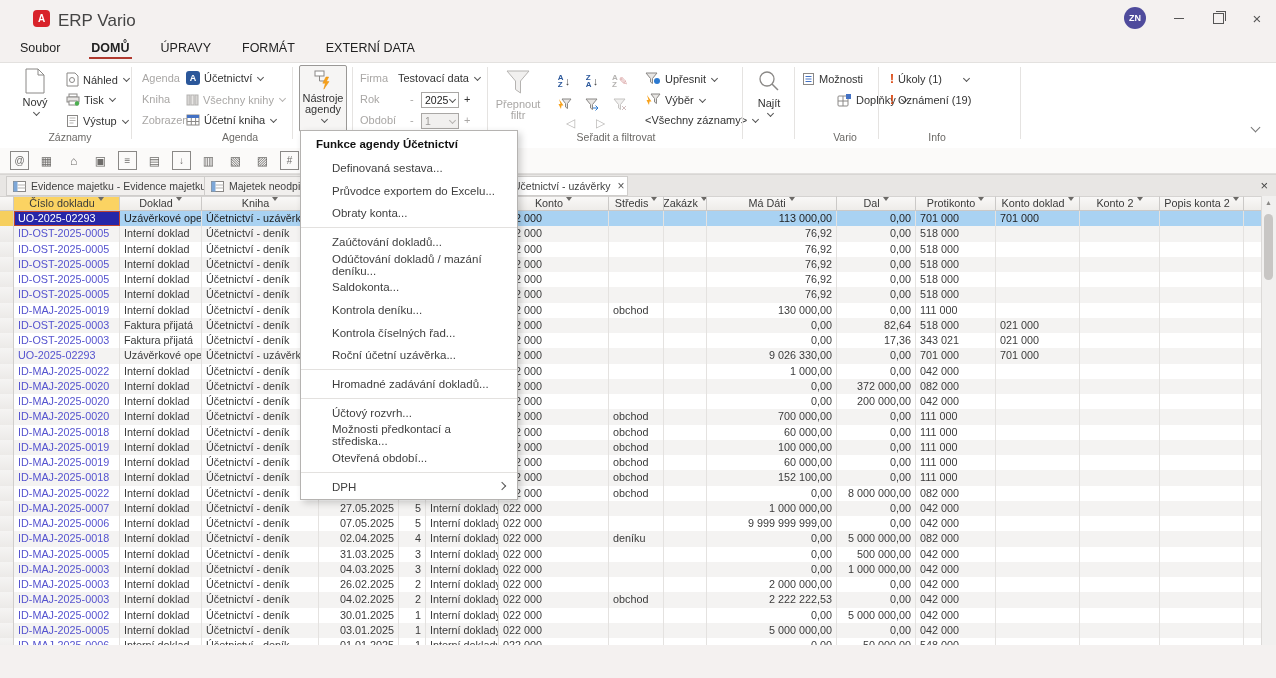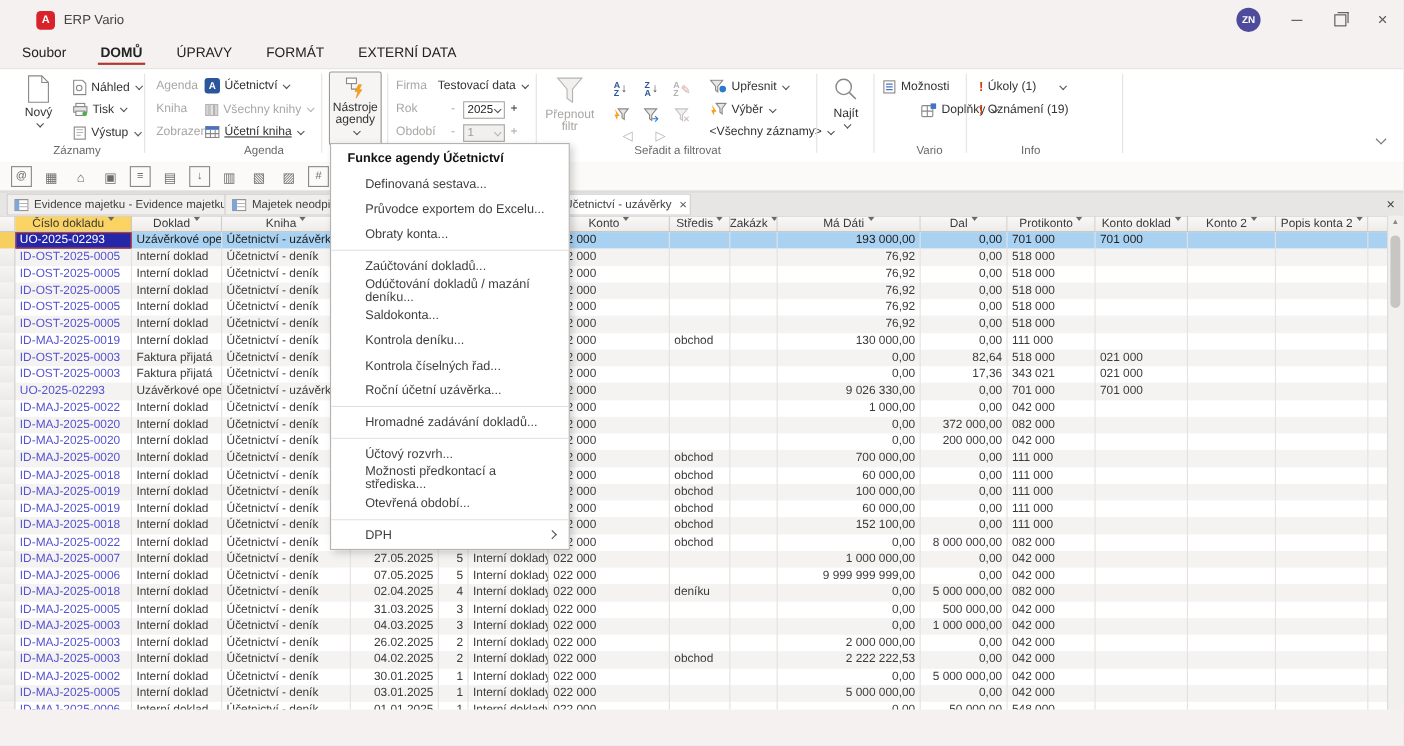--- a/index.html
+++ b/index.html
@@ -3,21 +3,21 @@
 <meta charset="utf-8">
 <style>
   html,body{margin:0;padding:0;background:#e9e7e5;}
   #app{position:relative;width:1276px;height:678px;background:#f4f1f0;overflow:hidden;
        font-family:"Liberation Sans",sans-serif;color:#333;}
   
   .titlebar{position:absolute;left:0;top:0;width:100%;height:36px;background:#f4f1f0;}
   .applogo{position:absolute;left:33px;top:10px;width:17px;height:17px;border-radius:4px;
            background:#d8232a;color:#fff;font-size:10px;font-weight:bold;
            display:flex;align-items:center;justify-content:center;}
-  .apptitle{position:absolute;left:58px;top:11px;font-size:12px;color:#444;}
+  .apptitle{position:absolute;left:58px;top:11px;font-size:17px;color:#444;}
   .avatar{position:absolute;left:1124px;top:7px;width:22px;height:22px;border-radius:50%;
           background:#4f4b9c;color:#fff;font-size:9px;font-weight:bold;
           display:flex;align-items:center;justify-content:center;}
   .winbtn{position:absolute;top:8px;width:26px;height:20px;display:flex;align-items:center;
           justify-content:center;color:#555;}
   .minbar{width:10px;border-top:1px solid #555;}
   .restbox{width:9px;height:9px;border:1px solid #555;position:relative;background:#f4f1f0;}
   .restbox:before{content:"";position:absolute;left:2px;top:-3px;width:9px;height:9px;
           border:1px solid #555;border-left:none;border-bottom:none;}
   .closex{font-size:15px;line-height:15px;}
@@ -195,21 +195,21 @@
     </div>
     <div class="smallbtn gray" style="left:186px;top:30px;">
       <svg width="13" height="13" viewBox="0 0 13 13">
           <rect x="1" y="2" width="3" height="10" fill="#d8d6d4" stroke="#b5b3b1"></rect>
           <rect x="5" y="2" width="3" height="10" fill="#e8e6e4" stroke="#b5b3b1"></rect>
           <rect x="9" y="2" width="3" height="10" fill="#d8d6d4" stroke="#b5b3b1"></rect>
         </svg>
       <span>Všechny knihy</span>
         <span class="chv gray"></span>
     </div>
-    <div class="smallbtn" style="left:186px;top:51px;text-decoration:underline;">
+    <div class="smallbtn" style="left:186px;top:51px;">
       <svg width="14" height="12" viewBox="0 0 14 12">
           <rect x="1" y="1" width="12" height="10" fill="#fff" stroke="#8a8886"></rect>
           <rect x="1" y="1" width="12" height="3" fill="#4472c4"></rect>
           <path d="M5.3 4 v7 M9.6 4 v7 M1 7.5 h12" stroke="#8a8886" fill="none"></path>
         </svg>
       <span>Účetní kniha</span>
         <span class="chv"></span>
     </div>
     <div class="glabel" style="left:240px;">Agenda</div>
     <div class="rdiv" style="left:292px;"></div>
@@ -472,21 +472,21 @@
           <div class="cell selstub w-sel"></div>
           <div class="cell c-cislo w-cislo">UO-2025-02293</div>
           <div class="cell c-doklad w-doklad">Uzávěrkové ope</div>
           <div class="cell c-kniha w-kniha">Účetnictví - uzávěrky</div>
           <div class="cell c-datum w-datum num"></div>
           <div class="cell c-obdobi w-obdobi num"></div>
           <div class="cell c-knihad w-knihad"></div>
           <div class="cell c-konto w-konto">022 000</div>
           <div class="cell c-stred w-stred"></div>
           <div class="cell c-zak w-zak"></div>
-          <div class="cell c-madati w-madati num">193 000,00</div>
+          <div class="cell c-madati w-madati num">113 000,00</div>
           <div class="cell c-dal w-dal num">0,00</div>
           <div class="cell c-protik w-protik">701 000</div>
           <div class="cell c-kontod w-kontod">701 000</div>
           <div class="cell c-konto2 w-konto2"></div>
           <div class="cell c-popis2 w-popis2"></div>
         </div>
         <div class="trow alt">
           <div class="cell selstub w-sel"></div>
           <div class="cell c-cislo w-cislo">ID-OST-2025-0005</div>
           <div class="cell c-doklad w-doklad">Interní doklad</div>

